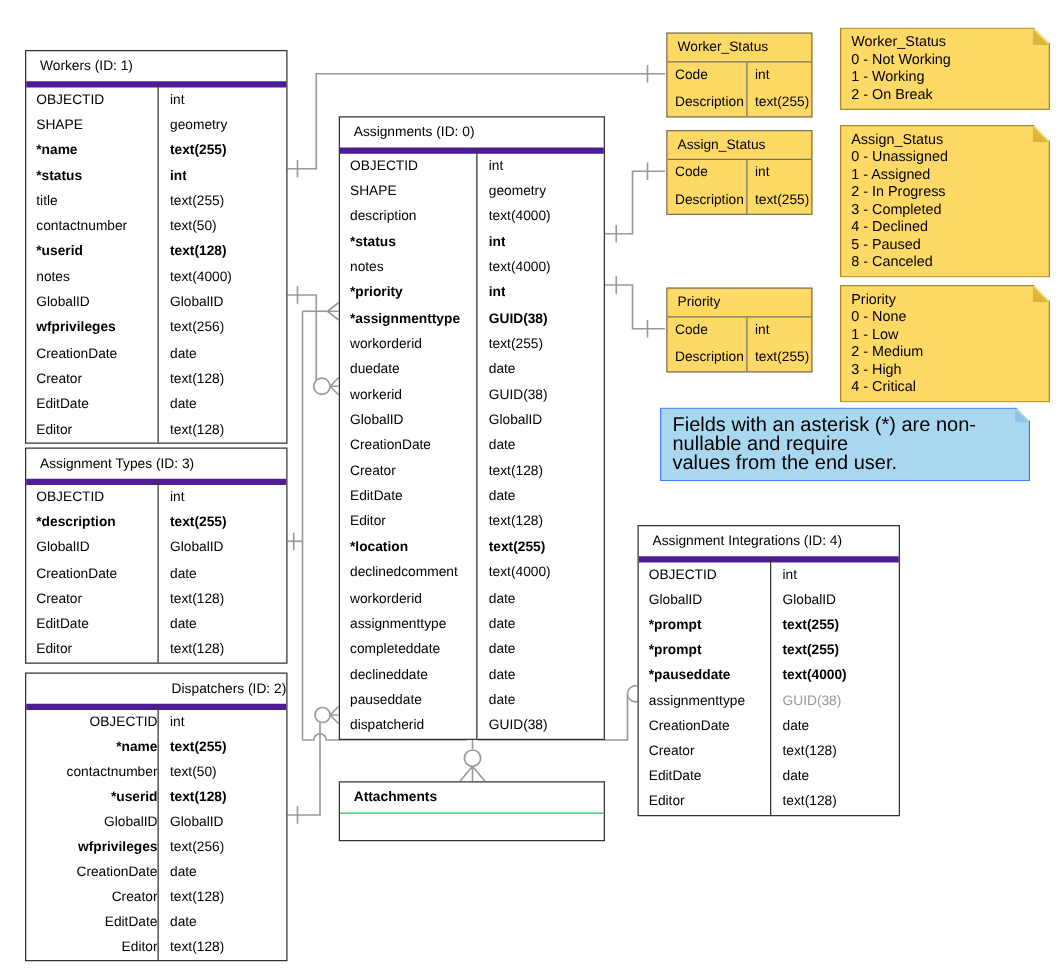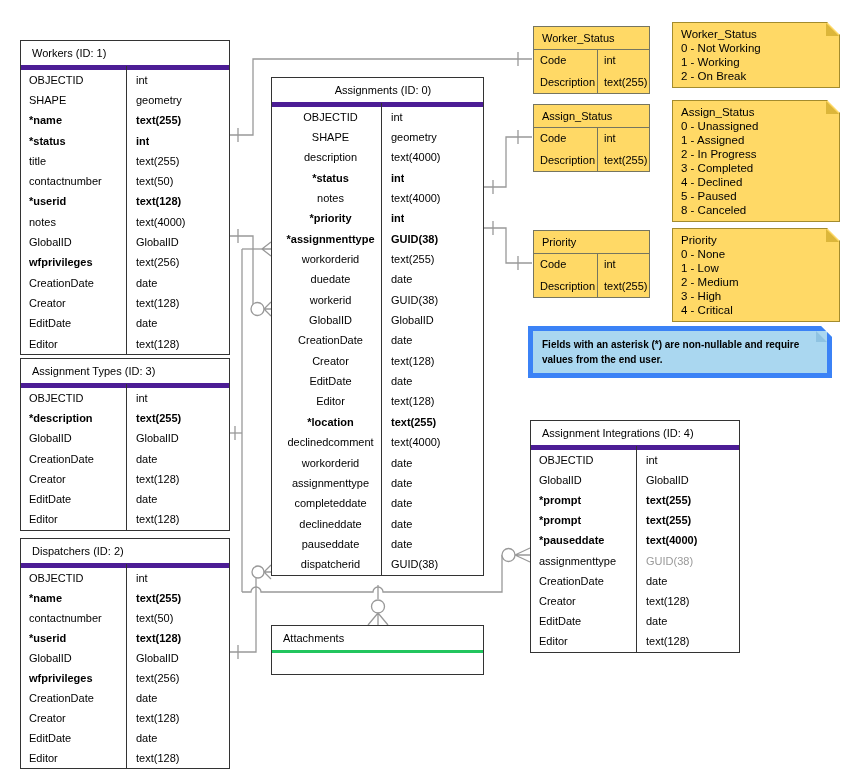--- a/index.html
+++ b/index.html
@@ -17,47 +17,47 @@
   .tbody{position:relative;}
   .vdiv{position:absolute;left:var(--dv);top:25px;bottom:0;width:1px;background:#333;z-index:3;}
   .row{height:var(--rh);display:flex;align-items:center;}
   .fn{flex:0 0 auto;width:calc(var(--dv) - 8px);padding-left:8px;white-space:nowrap;overflow:hidden;}
   .ft{padding-left:10px;white-space:nowrap;overflow:hidden;}
   .b{font-weight:bold;}
   .muted{color:#999;}
   
   #t-workers      {left:20px; top:40px; width:208px; --rh:20.3px; --dv:105px;}
   #t-types        {left:20px; top:358px;width:208px; --rh:20.3px; --dv:105px;}
-  #t-dispatchers  {left:20px; top:538px;width:208px; --rh:20px;   --dv:105px;}
-  #t-assignments  {left:271px;top:77px; width:211px;text-align:center; --rh:20.35px;--dv:109px;}
-  #t-integrations {left:530px;top:420px;width:208px; --rh:20.2px; --dv:105px;}
+  #t-dispatchers  {left:20px; top:538px;width:208px;text-align:right; --rh:20px;   --dv:105px;}
+  #t-assignments  {left:271px;top:93px; width:211px; --rh:20.35px;--dv:109px;}
+  #t-integrations {left:510px;top:420px;width:208px; --rh:20.2px; --dv:105px;}
   #t-attachments  {left:271px;top:625px;width:211px;}
-  #t-attachments .thead{border-bottom:3px solid #22c55e;}
+  #t-attachments .thead{border-bottom:1px solid #22c55e;font-weight:bold;}
   #t-attachments .empty{height:21px;}
   
   .lookup{background:#FFD966;border-color:#757560;}
   .lookup .thead{height:22px;line-height:22px;border-bottom:1px solid #757560;padding-left:8px;}
   .lookup .vdiv{top:23px;background:#757560;}
   .lookup .fn{padding-left:6px;width:calc(var(--dv) - 6px);}
   .lookup .ft{padding-left:7px;}
   #t-wstatus {left:533px;top:26px; width:115px;--rh:21.5px;--dv:63px;}
   #t-astatus {left:533px;top:104px;width:115px;--rh:21.5px;--dv:63px;}
   #t-priority{left:533px;top:230px;width:115px;--rh:21.5px;--dv:63px;}
   
   .note{position:absolute;z-index:2;background:#FFD966;border:1px solid #a38b2d;
         padding:4px 8px;font-size:11.5px;line-height:14px;width:150px;
         clip-path:polygon(0 0,calc(100% - 13px) 0,100% 13px,100% 100%,0 100%);}
   .note .fold{position:absolute;top:0;right:0;width:13px;height:13px;background:#dcb63a;
         clip-path:polygon(0 0,100% 100%,0 100%);}
   #n-wstatus {left:672px;top:22px;}
   #n-astatus {left:672px;top:100px;}
   #n-priority{left:672px;top:228px;}
-  .callout{position:absolute;z-index:2;background:#aad7f0;border:5px solid #3b82f6;
-        padding:6px 9px;font-size:10px;line-height:15px;width:276px;
-        clip-path:polygon(0 0,calc(100% - 11px) 0,100% 11px,100% 100%,0 100%);font-weight:bold;}
+  .callout{position:absolute;z-index:2;background:#aad7f0;border:1px solid #3b82f6;
+        padding:6px 9px;font-size:16px;line-height:15px;width:276px;
+        clip-path:polygon(0 0,calc(100% - 11px) 0,100% 11px,100% 100%,0 100%);}
   .callout .fold{position:absolute;top:0;right:0;width:11px;height:11px;background:#8fc3e2;
         clip-path:polygon(0 0,100% 100%,0 100%);}
   #n-callout{left:528px;top:326px;}
 </style>
 </head>
 <body>
 
 <div id="canvas">
 
   <svg class="wires" width="850" height="783">

